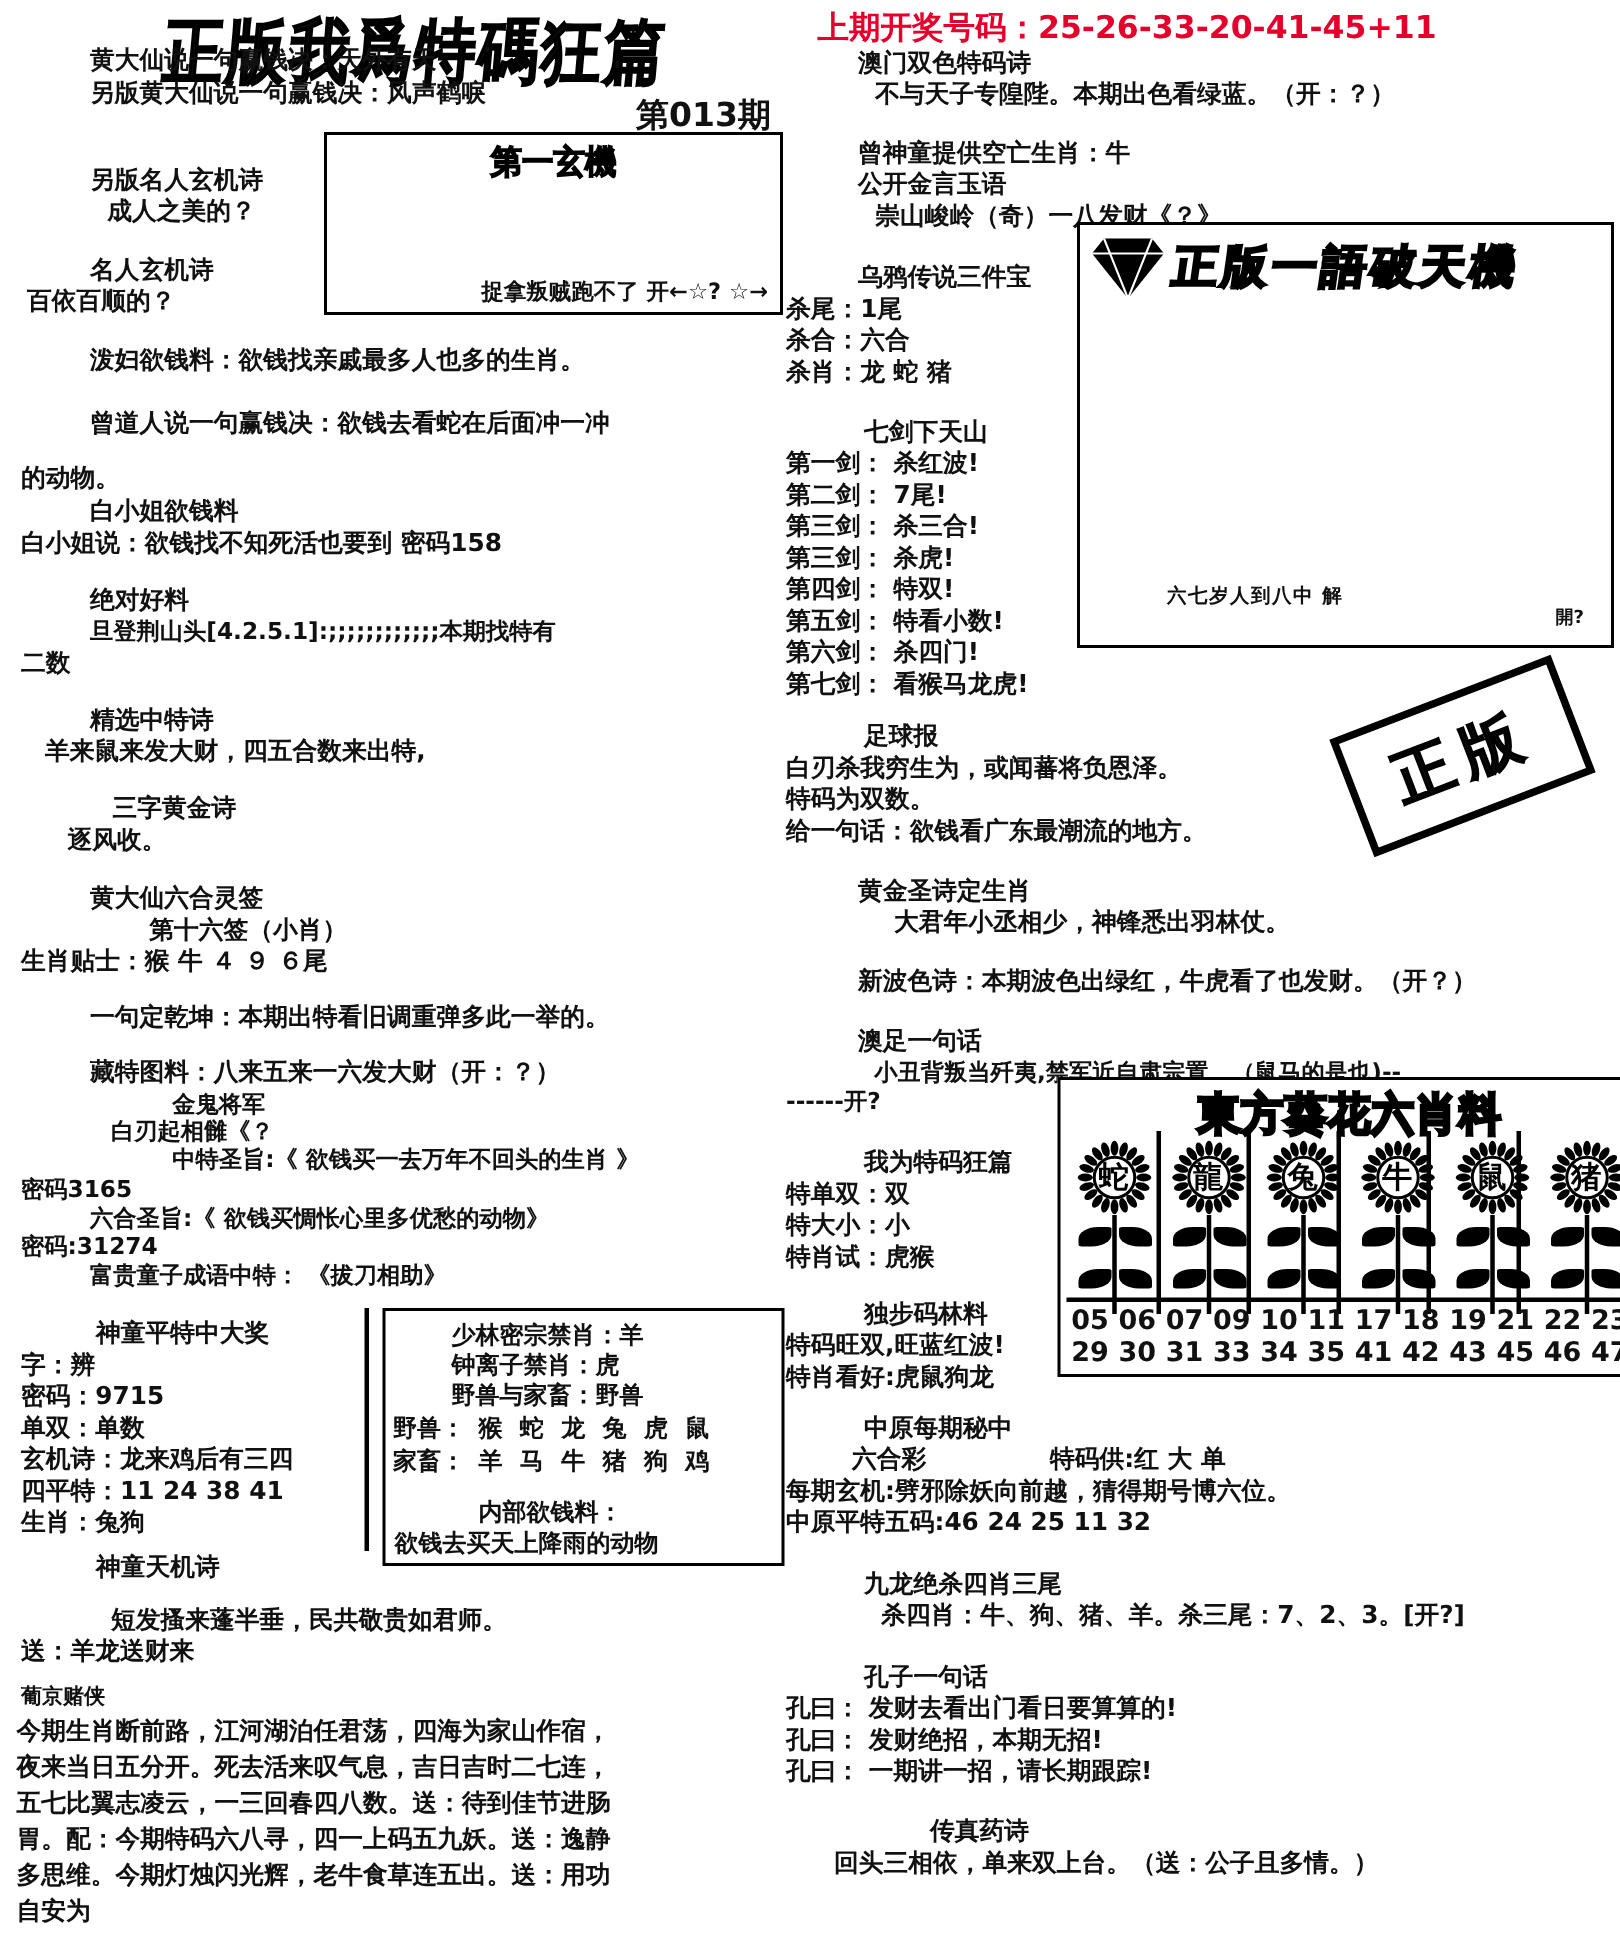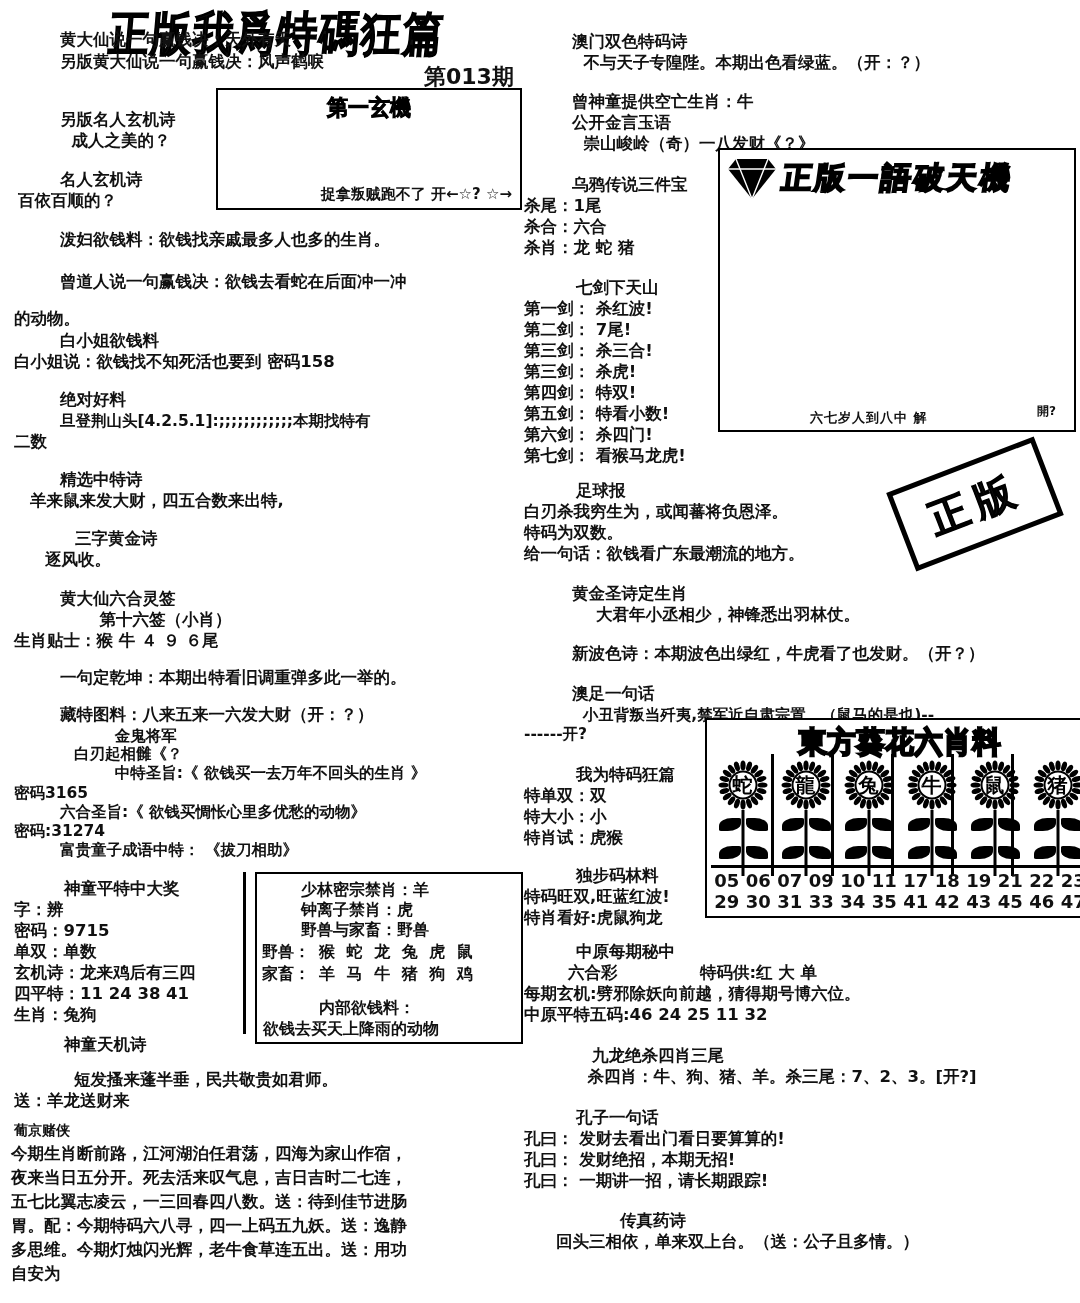--- a/index.html
+++ b/index.html
@@ -54,21 +54,21 @@
   }
 
   #box-tianji{left:718px;top:148px;width:358px;height:284px;}
   #box-tianji .tj-head{position:absolute;left:6px;top:6px;display:flex;align-items:center;gap:4px;}
   #box-tianji .tj-title{
     font-size:30px;font-weight:bold;letter-spacing:3px;
     color:#fff;-webkit-text-stroke:2px #000;
     font-family:"DejaVu Sans","Liberation Sans",sans-serif;
     transform:skewX(-8deg);
   }
-  #box-tianji .tj-foot-l{position:absolute;left:58px;bottom:3px;font-size:13px;font-weight:bold;letter-spacing:1px;margin-left:32px;}
+  #box-tianji .tj-foot-l{position:absolute;left:58px;bottom:24px;font-size:13px;font-weight:bold;letter-spacing:1px;}
   #box-tianji .tj-foot-r{position:absolute;right:18px;bottom:10px;font-size:12px;font-weight:bold;}
 
   #box-jinxiao{left:255px;top:872px;width:268px;height:172px;}
   #box-jinxiao .jx{position:absolute;font-size:16px;font-weight:bold;white-space:pre;}
 
   #box-kui{left:705px;top:718px;width:390px;height:200px;}
 
   
   .diamond{width:52px;height:44px;flex:0 0 auto;position:relative;}
   .diamond svg{display:block;}
@@ -130,20 +130,21 @@
   #vrule{position:absolute;left:243px;top:872px;width:3px;height:162px;background:#000;}
 </style>
 </head>
 <body>
 
 <div class="page">
 
   <div class="masthead">正版我爲特碼狂篇</div>
   <div class="issue">第013期</div>
 
+  <div class="lastdraw"><span>上期开奖号码：</span><span>25-26-33-20-41-45+11</span></div>
 
   <div class="t col-l" style="left:60px;top:30px;">黄大仙说一句赢钱决：天外有天</div>
   <div class="t col-l" style="left:60px;top:52px;">另版黄大仙说一句赢钱决：风声鹤唳</div>
   <div class="t col-l" style="left:60px;top:110px;">另版名人玄机诗</div>
   <div class="t col-l" style="left:60px;top:131px;">  成人之美的？</div>
   <div class="t col-l" style="left:60px;top:170px;">名人玄机诗</div>
   <div class="t col-l" style="left:18px;top:191px;">百依百顺的？</div>
   <div class="t col-l" style="left:60px;top:230px;">泼妇欲钱料：欲钱找亲戚最多人也多的生肖。</div>
   <div class="t col-l" style="left:60px;top:272px;">曾道人说一句赢钱决：欲钱去看蛇在后面冲一冲</div>
   <div class="t col-l" style="left:14px;top:293px;margin-top:16px;">的动物。</div>
@@ -249,21 +250,21 @@
   <div class="t col-r" style="left:576px;top:866px;">独步码林料</div>
   <div class="t col-r" style="left:524px;top:887px;">特码旺双,旺蓝红波!</div>
   <div class="t col-r" style="left:524px;top:908px;">特肖看好:虎鼠狗龙</div>
 
   <div class="t col-r" style="left:576px;top:942px;">中原每期秘中</div>
   <div class="t col-r" style="left:568px;top:963px;">六合彩</div>
   <div class="t col-r" style="left:700px;top:963px;">特码供:红 大 单</div>
   <div class="t col-r" style="left:524px;top:984px;">每期玄机:劈邪除妖向前越，猜得期号博六位。</div>
   <div class="t col-r" style="left:524px;top:1005px;">中原平特五码:46 24 25 11 32</div>
 
-  <div class="t col-r" style="left:576px;top:1046px;margin-left:16px;">九龙绝杀四肖三尾</div>
+  <div class="t col-r" style="left:576px;top:1046px;">九龙绝杀四肖三尾</div>
   <div class="t col-r" style="left:576px;top:1067px;">  杀四肖：牛、狗、猪、羊。杀三尾：7、2、3。[开?]</div>
 
   <div class="t col-r" style="left:576px;top:1108px;">孔子一句话</div>
   <div class="t col-r" style="left:524px;top:1129px;">孔曰： 发财去看出门看日要算算的!</div>
   <div class="t col-r" style="left:524px;top:1150px;">孔曰： 发财绝招，本期无招!</div>
   <div class="t col-r" style="left:524px;top:1171px;">孔曰： 一期讲一招，请长期跟踪!</div>
 
   <div class="t col-r" style="left:620px;top:1211px;">传真药诗</div>
   <div class="t col-r" style="left:556px;top:1232px;">回头三相依，单来双上台。（送：公子且多情。）</div>
 

